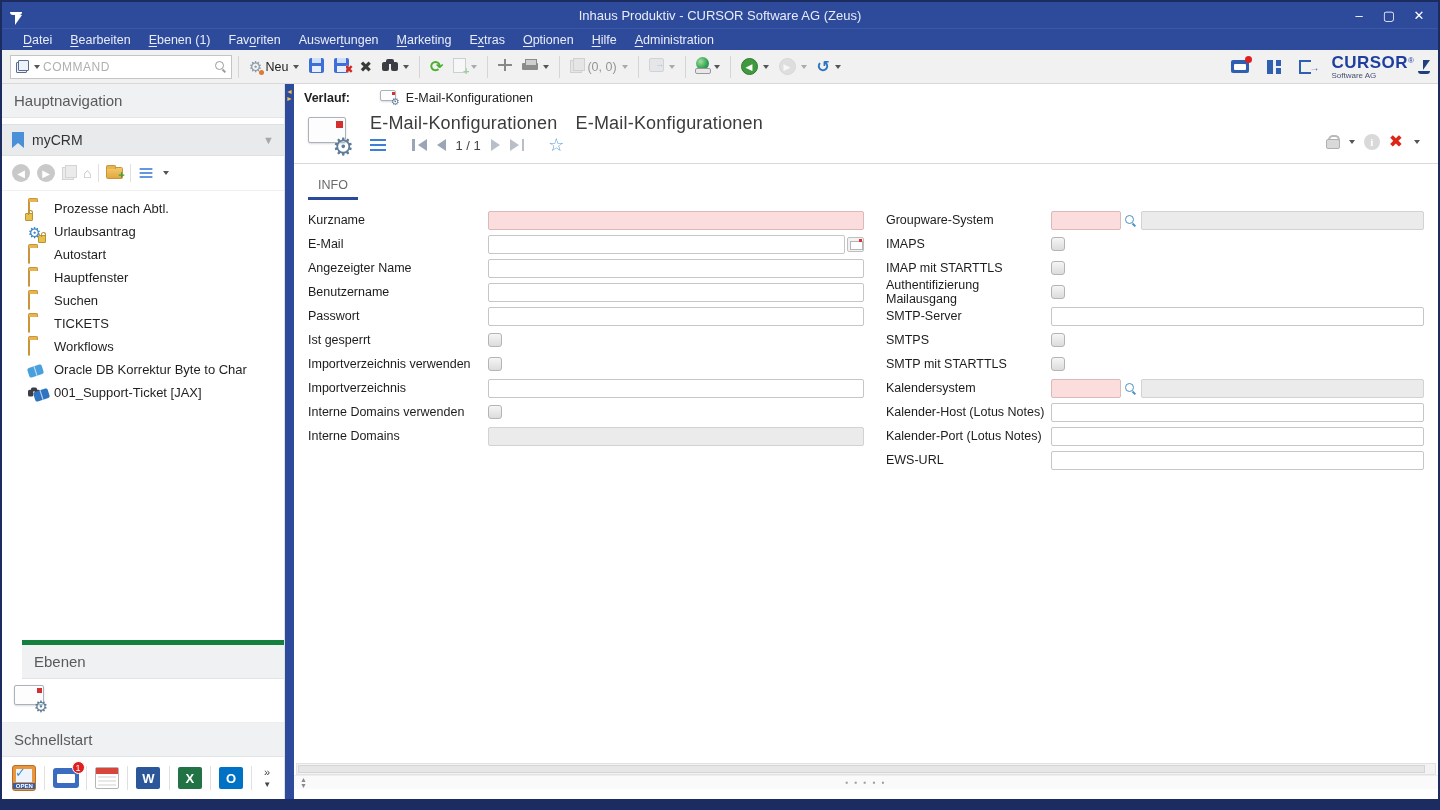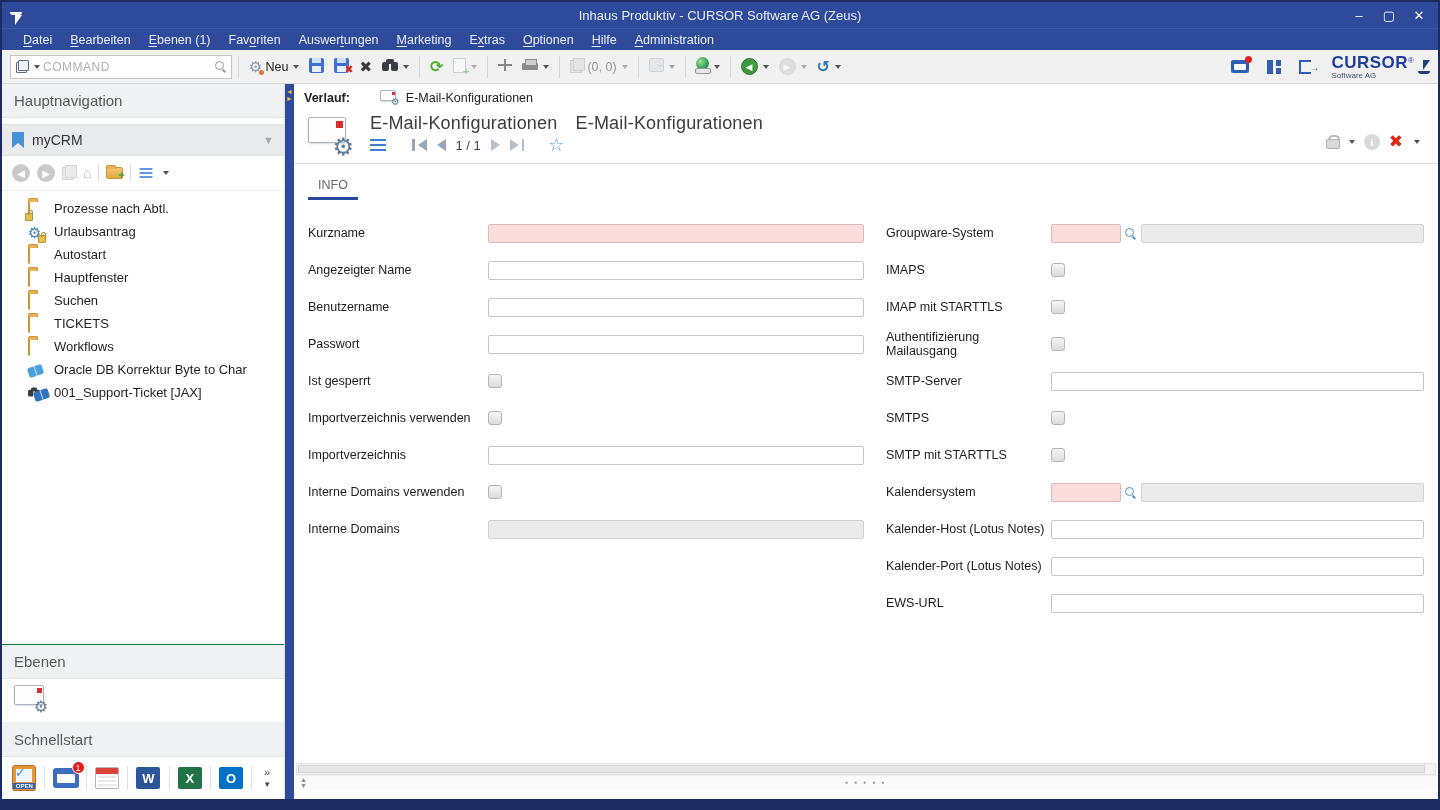--- a/index.html
+++ b/index.html
@@ -76,21 +76,21 @@
   .hdr-right { margin-left:auto; display:flex; align-items:center; gap:9px; padding-top:20px; padding-right:8px; }
   .hdr-sep-line { border-bottom:1px solid #d9d9d9; margin:8px 0 0 0; }
 
   .panel { flex:1; padding:10px 14px 0 14px; min-height:0; }
   .tabbar { display:flex; margin-bottom:8px; }
   .tab { font-size:12.5px; color:#6a6a6a; padding:4px 10px 5px 10px; border-bottom:3px solid #2a4a9e; }
   .form-cols { display:flex; gap:22px; }
   .fcol { display:flex; flex-direction:column; }
   .fcol-left { width:558px; }
   .fcol-right { width:540px; }
-  .frow { display:flex; align-items:center; height:24px;margin-top:13px; }
+  .frow { display:flex; align-items:center; height:24px; }
   .flabel { font-size:12.5px; color:#1c1c1c; flex:0 0 auto; }
   .fcol-left .flabel { width:180px; }
   .fcol-right .flabel { width:165px; }
   .fctrl { flex:1; display:flex; align-items:center; position:relative; }
   .tinput { height:19px; border:1px solid #c6c6c6; border-radius:2px; background:#fff; width:100%; font-family:inherit; font-size:12px; padding:0 4px; outline:none; }
   .tinput.required { background:#fcdddd; border-color:#dcb9b9; }
   .tinput.disabled { background:#ebebeb; border-color:#d2d2d2; }
   .tinput.small { width:70px; flex:0 0 auto; }
   .checkbox { width:14px; height:14px; border:1px solid #b4b4b4; border-radius:3px; background:linear-gradient(#f5f5f5,#dcdcdc); }
   .mail-btn { width:17px; height:15px; border:1px solid #c0c0c0; border-radius:2px; background:#f2f2f2; position:relative; margin-left:2px; flex:0 0 auto; }
@@ -381,21 +381,21 @@
             <span class="tree-ico"><span class="ticket" style="display:inline-block;"></span></span>
             <span>Oracle DB Korrektur Byte to Char</span>
           </div>
           <div class="tree-item">
             <span class="tree-ico"><span class="binoc binoc-sm" style="display:inline-block;"><i></i></span><span class="ticket" style="display:inline-block;position:absolute;left:6px;top:1px;background:#2f74c0;"></span></span>
             <span>001_Support-Ticket [JAX]</span>
           </div>
         </div>
 
       <div class="side-bottom">
-        <div class="side-header" style="border-top:1px solid #15803d;">Ebenen</div>
+        <div class="side-header" style="border-top:5px solid #15803d;margin-left:20px;">Ebenen</div>
         <div class="ebenen-body">
           <span class="env-gear" style="display:inline-block;width:34px;height:28px;">
             <span class="env" style="display:block;width:30px;height:20px;"></span>
             <span class="dot" style="width:5px;height:5px;right:6px;top:3px;"></span>
             <span class="gear" style="font-size:16px;right:0;bottom:-2px;">⚙</span>
           </span>
         </div>
         <div class="side-header">Schnellstart</div>
         <div class="quickstart-row" id="quickstart">
             <div class="qs-item">
@@ -495,20 +495,27 @@
         </div>
         <div class="form-cols">
           <div class="fcol fcol-left" id="form-left">
               <div class="frow">
                 <span class="flabel">Kurzname</span>
                 <div class="fctrl">
                   <input class="tinput required" style="">
                 </div>
               </div>
               <div class="frow">
+                <span class="flabel">E-Mail</span>
+                <div class="fctrl">
+                  <input class="tinput" style="">
+                  <span class="mail-btn"></span>
+                </div>
+              </div>
+              <div class="frow">
                 <span class="flabel">Angezeigter Name</span>
                 <div class="fctrl">
                   <input class="tinput" style="">
                 </div>
               </div>
               <div class="frow">
                 <span class="flabel">Benutzername</span>
                 <div class="fctrl">
                   <input class="tinput" style="">
                 </div>

